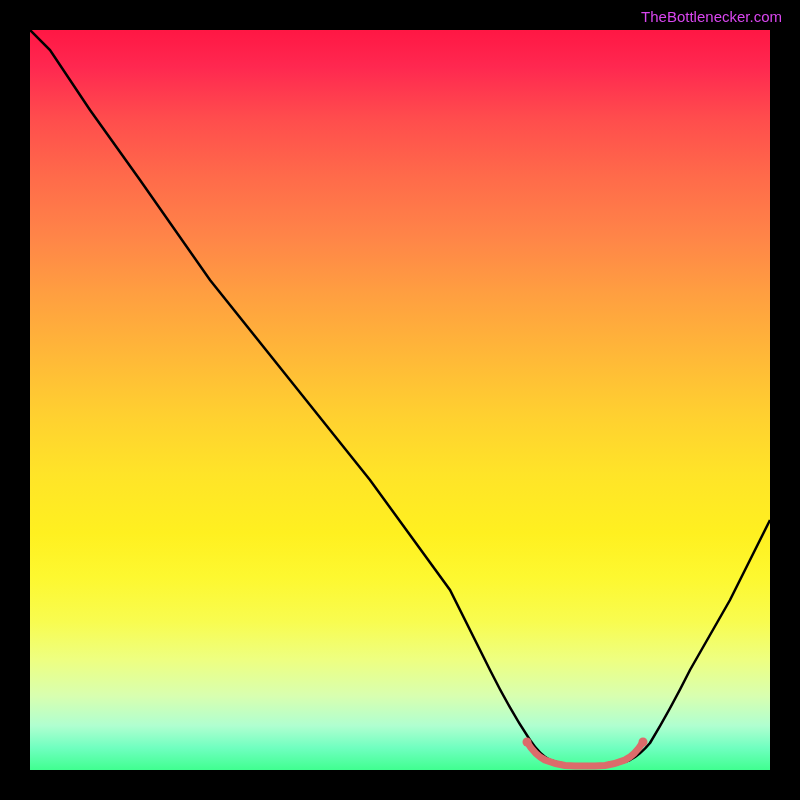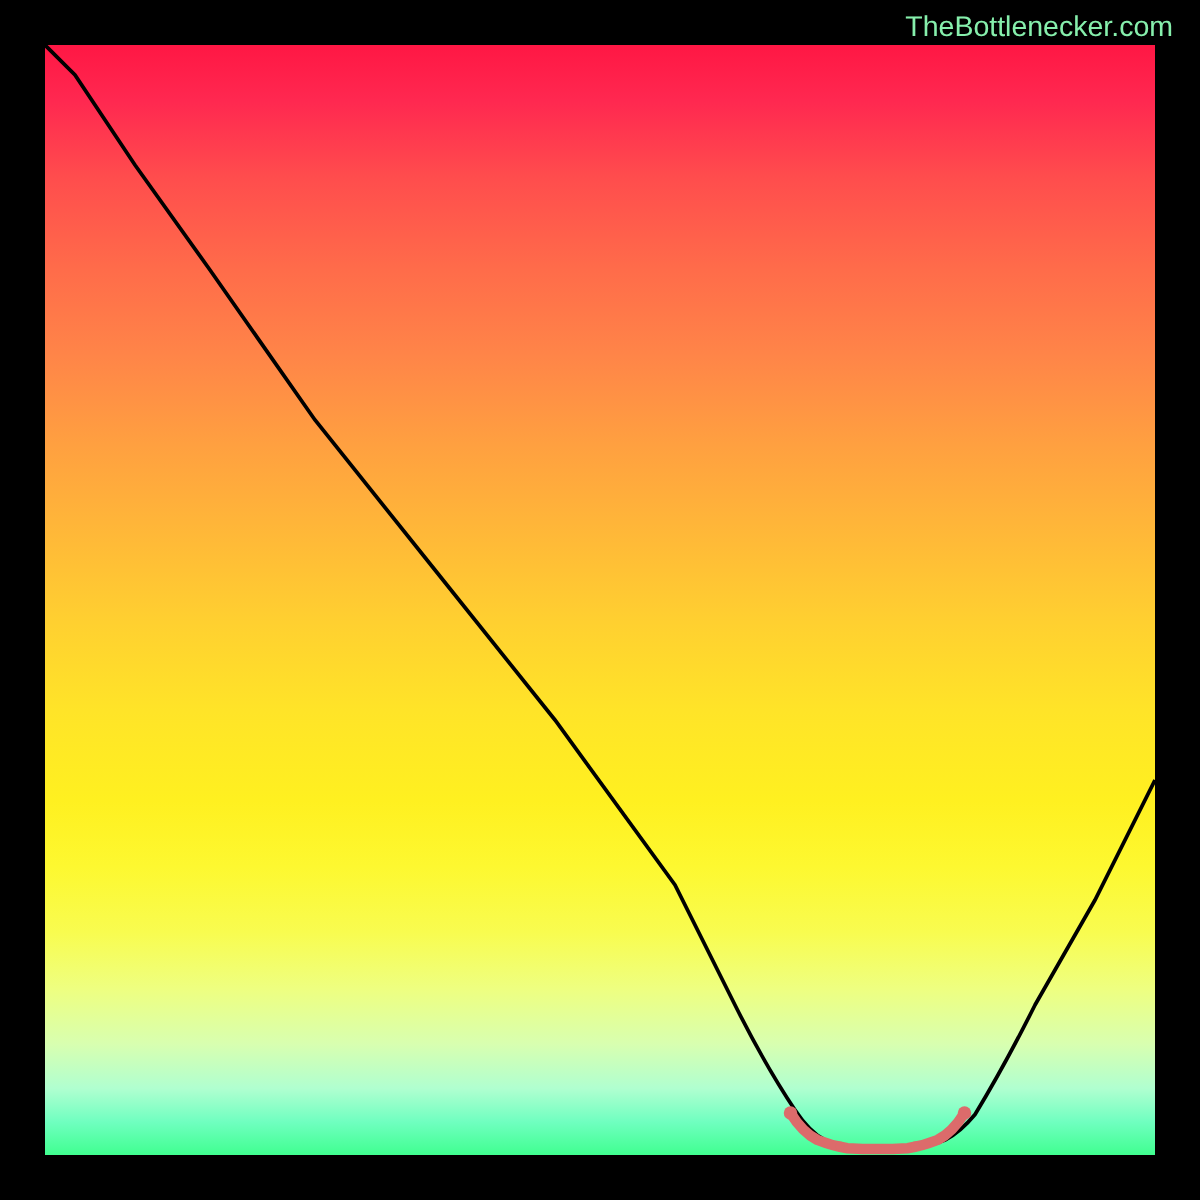--- a/index.html
+++ b/index.html
@@ -11,22 +11,22 @@
       width: 800px;
       height: 800px;
       background: #000;
       position: relative;
       font-family: Arial, sans-serif;
     }
     .watermark {
       position: absolute;
       top: 8px;
       right: 18px;
-      font-size: 19px;
-      color: #86efac;
+      font-size: 15px;
+      color: #d946ef;
       font-weight: normal;
       z-index: 10;
     }
     .chart-area {
       position: absolute;
       top: 30px;
       left: 30px;
       width: 740px;
       height: 740px;
       overflow: hidden;

